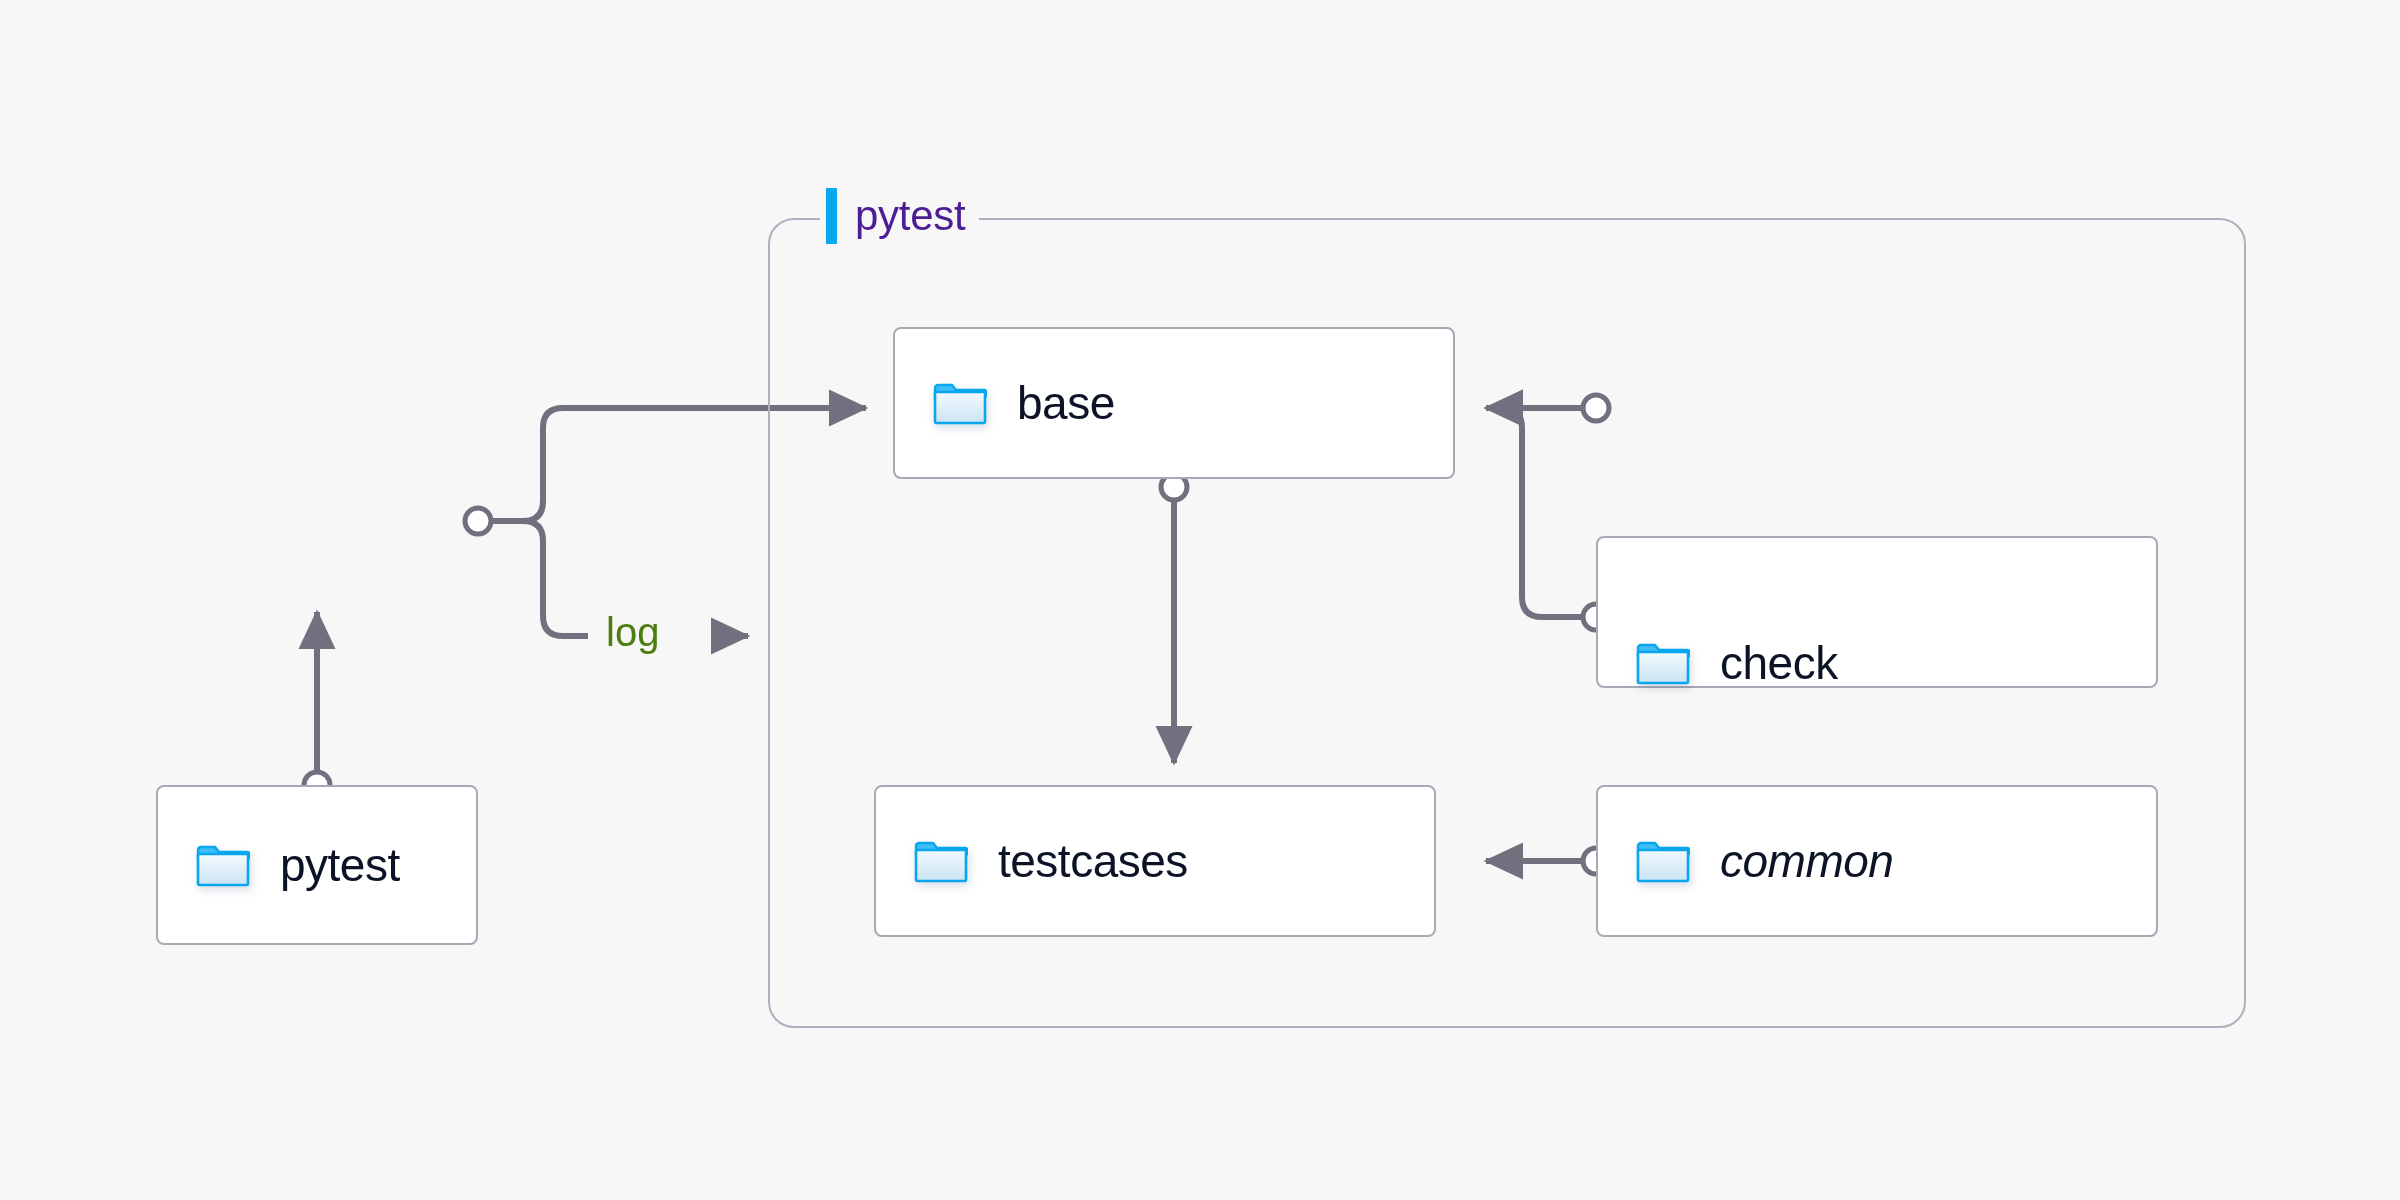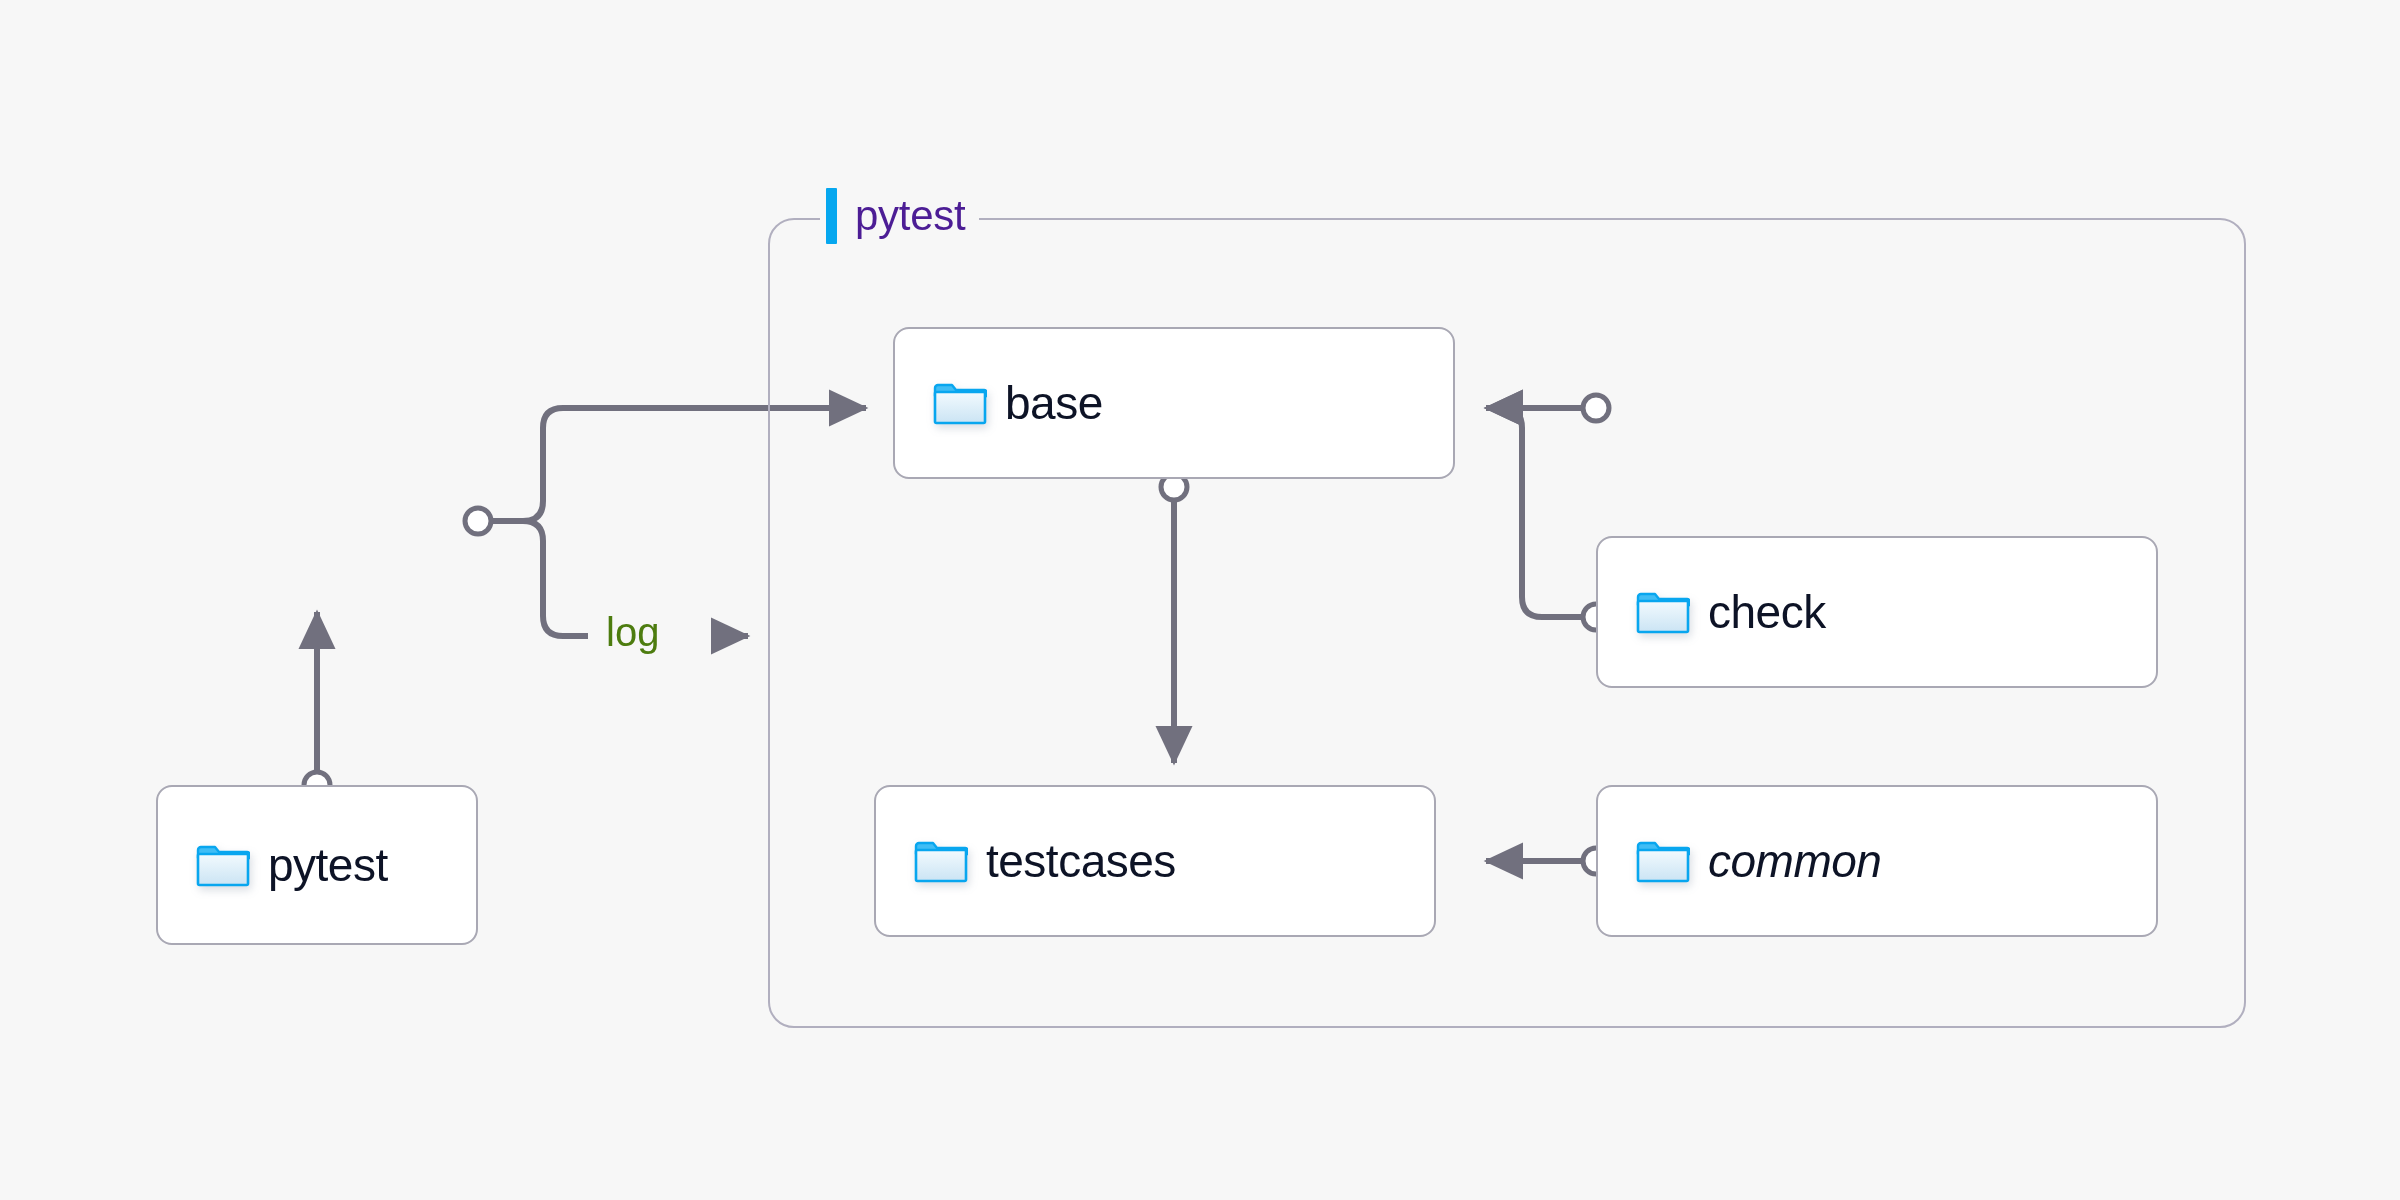--- a/index.html
+++ b/index.html
@@ -57,25 +57,25 @@
     line-height: 1;
     white-space: nowrap;
   }
 
   
   .node {
     position: absolute;
     box-sizing: border-box;
     background: #ffffff;
     border: 2px solid #a9a8b4;
-    border-radius: 16px;
+    border-radius: 8px;
     display: flex;
     align-items: center;
     padding-left: 38px;
-    gap: 18px;
+    gap: 30px;
   }
   .node-label {
     font-size: 46px;
     color: #0d1326;
     letter-spacing: -0.5px;
     line-height: 1;
     white-space: nowrap;
   }
 
   
@@ -169,21 +169,21 @@
 
   <div class="node" style="left:874px; top:785px; width:562px; height:152px;">
     <svg class="folder-icon" viewBox="0 0 54 46" xmlns="http://www.w3.org/2000/svg">
       <path d="M2 8 a3 3 0 0 1 3-3 h14 l4 5 h28 a3 3 0 0 1 3 3 v3 H2 z" fill="#3fbdf5" stroke="#08a6ef" stroke-width="2.4" stroke-linejoin="round"></path>
       <rect x="2" y="12" width="50" height="31" rx="1.5" fill="url(#folderGrad)" stroke="#08a6ef" stroke-width="2.6"></rect>
     </svg>
     <span class="node-label">testcases</span>
   </div>
 
 
-  <div class="node" style="left:1596px; top:536px; width:562px; height:152px;">
+  <div class="node" style="left:1596px; top:536px; width:562px; height:152px;align-items:flex-end;">
     <svg class="folder-icon" viewBox="0 0 54 46" xmlns="http://www.w3.org/2000/svg">
       <path d="M2 8 a3 3 0 0 1 3-3 h14 l4 5 h28 a3 3 0 0 1 3 3 v3 H2 z" fill="#3fbdf5" stroke="#08a6ef" stroke-width="2.4" stroke-linejoin="round"></path>
       <rect x="2" y="12" width="50" height="31" rx="1.5" fill="url(#folderGrad)" stroke="#08a6ef" stroke-width="2.6"></rect>
     </svg>
     <span class="node-label">check</span>
   </div>
 
   <div class="node" style="left:1596px; top:785px; width:562px; height:152px;font-style:italic;">
     <svg class="folder-icon" viewBox="0 0 54 46" xmlns="http://www.w3.org/2000/svg">
       <path d="M2 8 a3 3 0 0 1 3-3 h14 l4 5 h28 a3 3 0 0 1 3 3 v3 H2 z" fill="#3fbdf5" stroke="#08a6ef" stroke-width="2.4" stroke-linejoin="round"></path>

